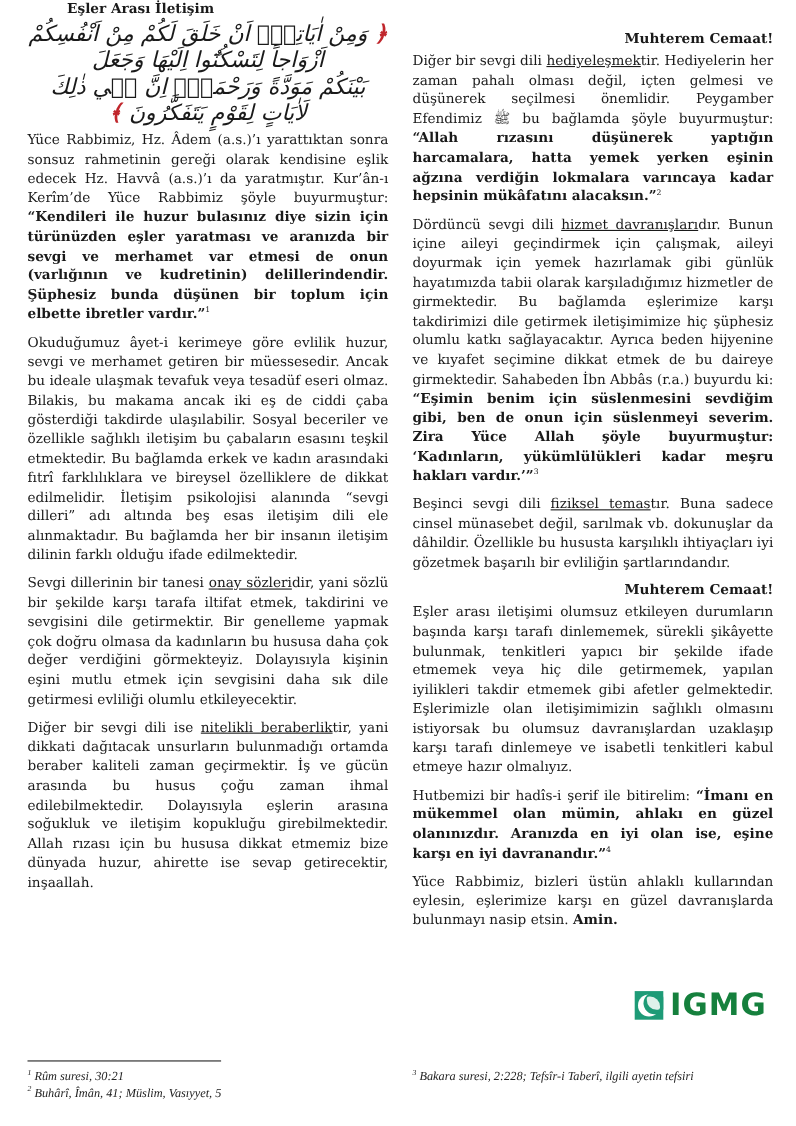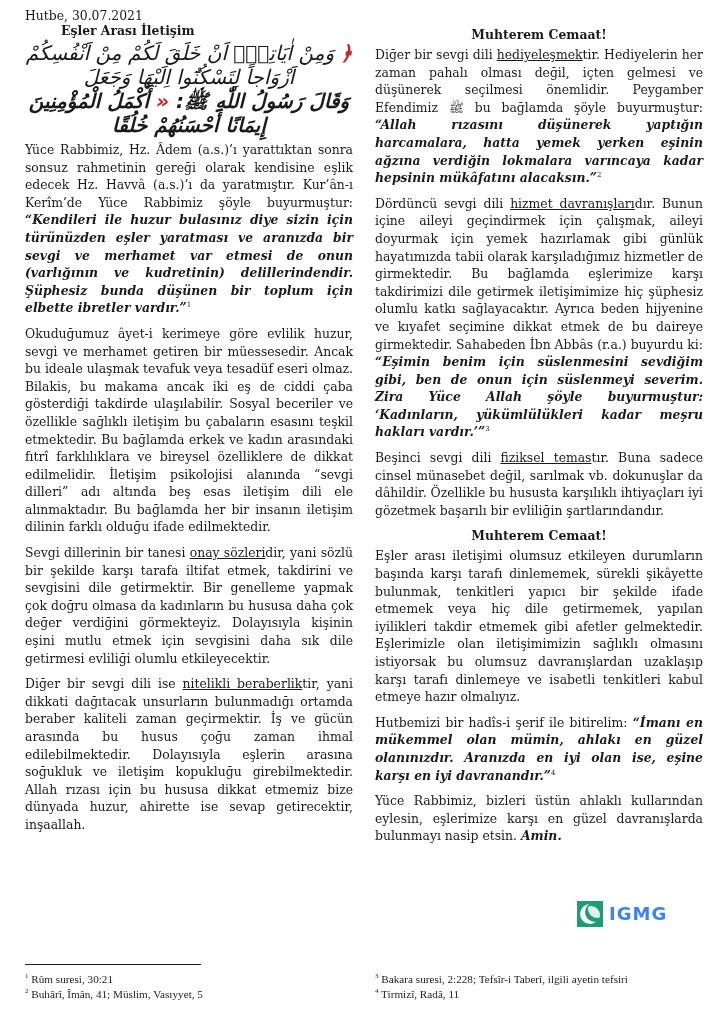--- a/index.html
+++ b/index.html
@@ -18,34 +18,35 @@
   .header-title { font-weight: bold; font-size: 12.4px; line-height: 16px; margin-left: 36px; }
   .arabic {
     direction: rtl; text-align: center;
     font-family: "DejaVu Sans", sans-serif;
     font-size: 20px; line-height: 24px; margin: 2px 0 4px 0; font-style: italic;
   }
   .arabic .bracket { color: #c0262c; font-weight: bold; }
   .arabic .hadith { font-weight: bold; }
   h3 {
     font-size: 12.4px; font-weight: bold; margin: 6px 0 3px 0; line-height: 17px;
-    text-align: center;
+    text-align: right;
   }
   p { margin: 0 0 8px 0; }
-  .b { font-weight: bold; font-style: italic; }
+  .b { font-weight: bold; }
   .u { text-decoration: underline; margin-top: 32px; }
   sup { font-size: 7px; line-height: 0; vertical-align: super; }
   .footnote-rule {
     position: absolute; left: 25px; top: 964px; width: 176px; height: 0;
     border-top: 1px solid #222;
   }
   .footnotes {
     position: absolute; top: 972px;
     font-family: "Liberation Serif", serif; font-size: 11.2px; line-height: 15px;
     color: #222;
+    font-style: italic;
   }
   .fn-left { left: 25px; }
   .fn-right { left: 375px; }
   .fn sup { font-size: 7px; }
   .logo {
     position: absolute; left: 577px; top: 900px; height: 28px;
     display: flex; align-items: center; gap: 6px;
   }
   .logo-mark {
     width: 26px; height: 26px; background: #1e9b77; position: relative; overflow: hidden;
@@ -56,40 +57,38 @@
   }
   .logo-mark .moon-cut {
     position: absolute; left: 8px; top: 1px; width: 20px; height: 20px;
     border-radius: 50%; background: #1e9b77;
   }
   .logo-mark .leaf {
     position: absolute; left: 11px; top: 5px; width: 12px; height: 12px;
     background: #dff1ea; border-radius: 2px 9px 2px 9px;
   }
   .logo-text {
-    font-family: "DejaVu Sans", sans-serif; font-weight: bold; font-size: 18px;
-    letter-spacing: 1px; color: #3b82f6; line-height: 28px;
+    font-family: "DejaVu Sans", sans-serif; font-weight: bold; font-size: 28px;
+    letter-spacing: 1px; color: #15803d; line-height: 28px;
   }
 </style>
 </head>
 <body>
 
 <div class="col col-left">
-  <div class="header-date">Hutbe, 30.07.2021</div>
   <div class="header-title">Eşler Arası İletişim</div>
 
   <div class="arabic">
     <div>
       <span class="bracket">﴿</span>
       <span>وَمِنْ اٰيَاتِه۪ٓ اَنْ خَلَقَ لَكُمْ مِنْ اَنْفُسِكُمْ اَزْوَاجاً لِتَسْكُنُٓوا اِلَيْهَا وَجَعَلَ</span>
     </div>
-    <div class="hadith">
-      <span>وَقَالَ رَسُولُ اللّٰهِ ﷺ:</span>
-      <span class="bracket">«</span>
-      <span>أَكْمَلُ الْمُؤْمِنِينَ إِيمَانًا أَحْسَنُهُمْ خُلُقًا</span>
+    <div>
+      <span>بَيْنَكُمْ مَوَدَّةً وَرَحْمَةًۜ اِنَّ ف۪ي ذٰلِكَ لَاٰيَاتٍ لِقَوْمٍ يَتَفَكَّرُونَ</span>
+      <span class="bracket">﴾</span>
     </div>
   </div>
 
   <p>
     <span>Yüce Rabbimiz, Hz. Âdem (a.s.)’ı yarattıktan sonra sonsuz rahmetinin gereği olarak kendisine eşlik edecek Hz. Havvâ (a.s.)’ı da yaratmıştır. Kur’ân-ı Kerîm’de Yüce Rabbimiz şöyle buyurmuştur: </span><span class="b">“Kendileri ile huzur bulasınız diye sizin için türünüzden eşler yaratması ve aranızda bir sevgi ve merhamet var etmesi de onun (varlığının ve kudretinin) delillerindendir. Şüphesiz bunda düşünen bir toplum için elbette ibretler vardır.”</span><sup>1</sup>
   </p>
 
   <p>Okuduğumuz âyet-i kerimeye göre evlilik huzur, sevgi ve merhamet getiren bir müessesedir. Ancak bu ideale ulaşmak tevafuk veya tesadüf eseri olmaz. Bilakis, bu makama ancak iki eş de ciddi çaba gösterdiği takdirde ulaşılabilir. Sosyal beceriler ve özellikle sağlıklı iletişim bu çabaların esasını teşkil etmektedir. Bu bağlamda erkek ve kadın arasındaki fıtrî farklılıklara ve bireysel özelliklere de dikkat edilmelidir. İletişim psikolojisi alanında “sevgi dilleri” adı altında beş esas iletişim dili ele alınmaktadır. Bu bağlamda her bir insanın iletişim dilinin farklı olduğu ifade edilmektedir.</p>
 
   <p>
@@ -138,14 +137,13 @@
 
 <div class="footnote-rule"></div>
 
 <div class="footnotes fn-left">
   <div class="fn"><sup>1</sup> <span>Rûm suresi, 30:21</span></div>
   <div class="fn"><sup>2</sup> <span>Buhârî, Îmân, 41; Müslim, Vasıyyet, 5</span></div>
 </div>
 
 <div class="footnotes fn-right">
   <div class="fn"><sup>3</sup> <span>Bakara suresi, 2:228; Tefsîr-i Taberî, ilgili ayetin tefsiri</span></div>
-  <div class="fn"><sup>4</sup> <span>Tirmizî, Radâ, 11</span></div>
 </div>
 
 </body></html>

